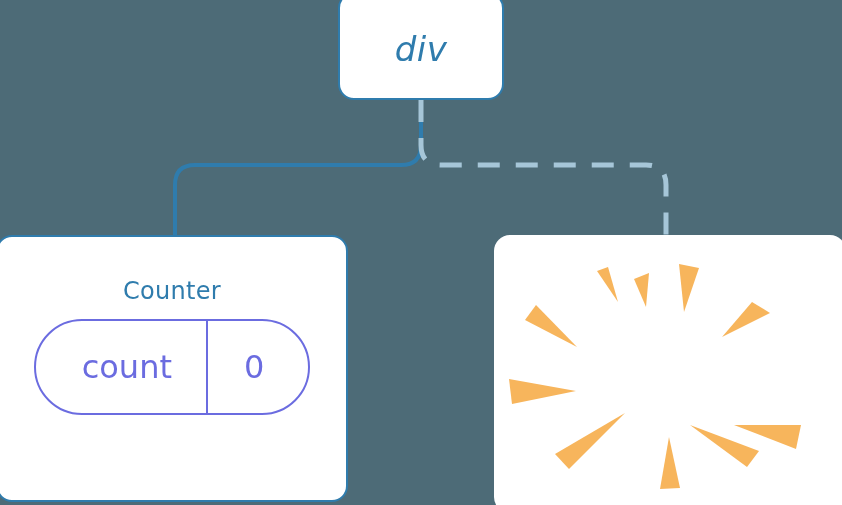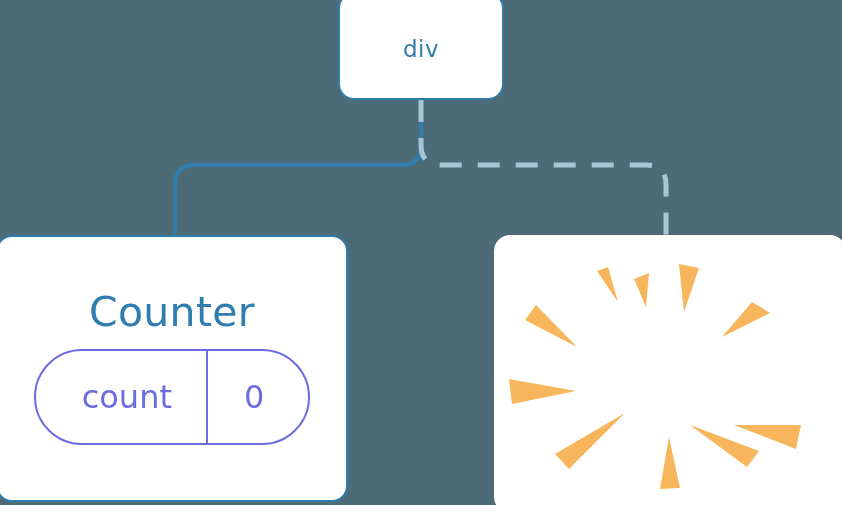--- a/index.html
+++ b/index.html
@@ -46,44 +46,44 @@
   #node-div {
     left: 338px;
     top: -8px;
     width: 166px;
     height: 108px;
     display: flex;
     align-items: center;
     justify-content: center;
   }
   #node-div .node-title {
-    font-size: 23px;
+    font-size: 34px;
     color: #2f7cad;
     letter-spacing: 0.5px;
     line-height: 1;
     padding-top: 6px;
+    font-style: italic;
   }
 
   
   #node-counter {
     left: -4px;
     top: 235px;
     width: 352px;
     height: 267px;
     display: flex;
     flex-direction: column;
     align-items: center;
     padding-top: 42px;
   }
   #node-counter .node-title {
-    font-size: 41px;
+    font-size: 24px;
     color: #2f7cad;
     letter-spacing: 0.3px;
     line-height: 1;
-    margin-top: 13px;
   }
 
   
   .state-pill {
     margin-top: 16px;
     display: flex;
     align-items: stretch;
     border: 2px solid #6b6ce0;
     border-radius: 999px;
     height: 96px;

